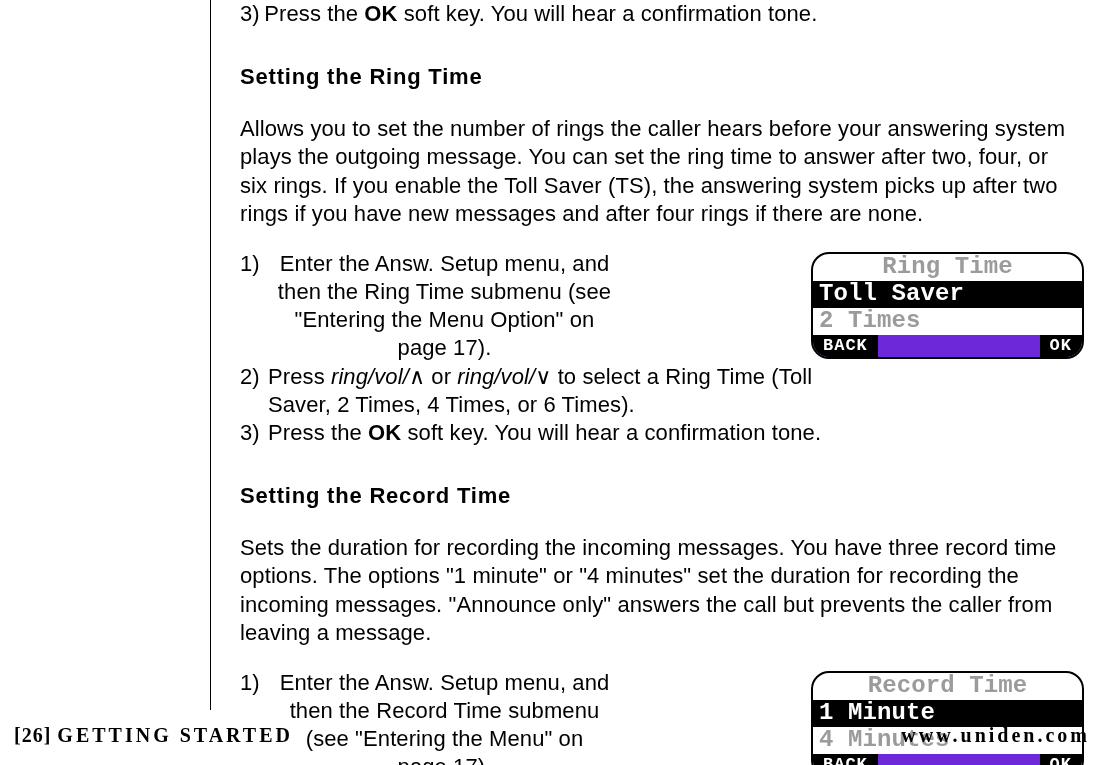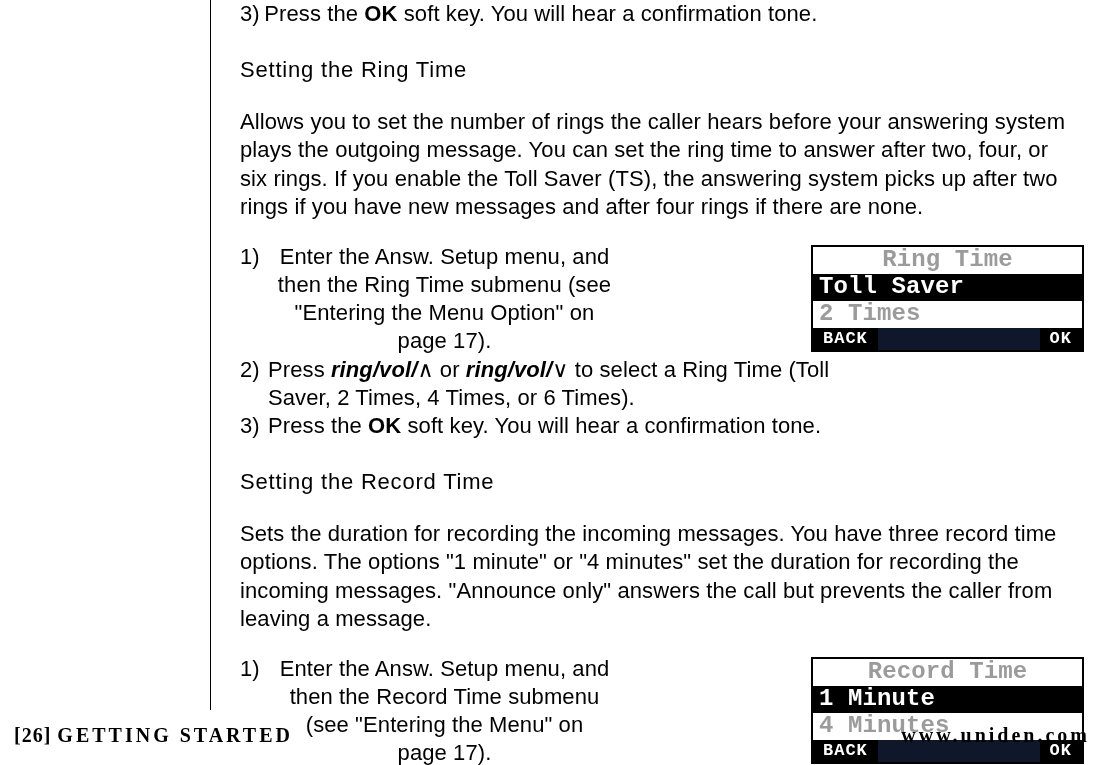--- a/index.html
+++ b/index.html
@@ -46,32 +46,32 @@
     flex: 0 0 28px;
   }
   .step .txt {
     flex: 1;
   }
   .step .txt.narrow {
     max-width: 353px;
     text-align: center;
   }
   .heading {
-    font-weight: 400;
+    font-weight: 700;
     letter-spacing: 0.8px;
-    margin: 28px 0 24px 0;
-  }
-  .bold-italic { font-weight: 700; font-style: italic; }
+    margin: 35px 0 24px 0;
+  }
+  .bold-italic { font-weight: 400; font-style: italic; }
   .bold { font-weight: 700; }
   .lcd {
     position: absolute;
     width: 273px;
     box-sizing: border-box;
     border: 2px solid #000;
-    border-radius: 0;
+    border-radius: 18px;
     overflow: hidden;
     font-family: "Courier New", monospace;
     font-size: 24px;
     line-height: 24px;
     font-weight: 700;
     color: #000;
   }
   .lcd .row {
     height: 26px;
     padding: 1px 6px 0 6px;
@@ -80,21 +80,21 @@
   .lcd .row.inv {
     background: #000;
     color: #fff;
   }
   .lcd .row.center { text-align: center; }
   .lcd .softrow {
     height: 22px;
     display: flex;
     justify-content: space-between;
     font-size: 17px;
-    background:#0f172a;
+    background:#6d28d9;
     line-height: 22px;
     padding: 0;
   }
   .lcd .softrow span {
     background: #000;
     color: #fff;
     padding: 0 10px 0 10px;
     display: inline-block;
     height: 22px;
     letter-spacing: 1px;

